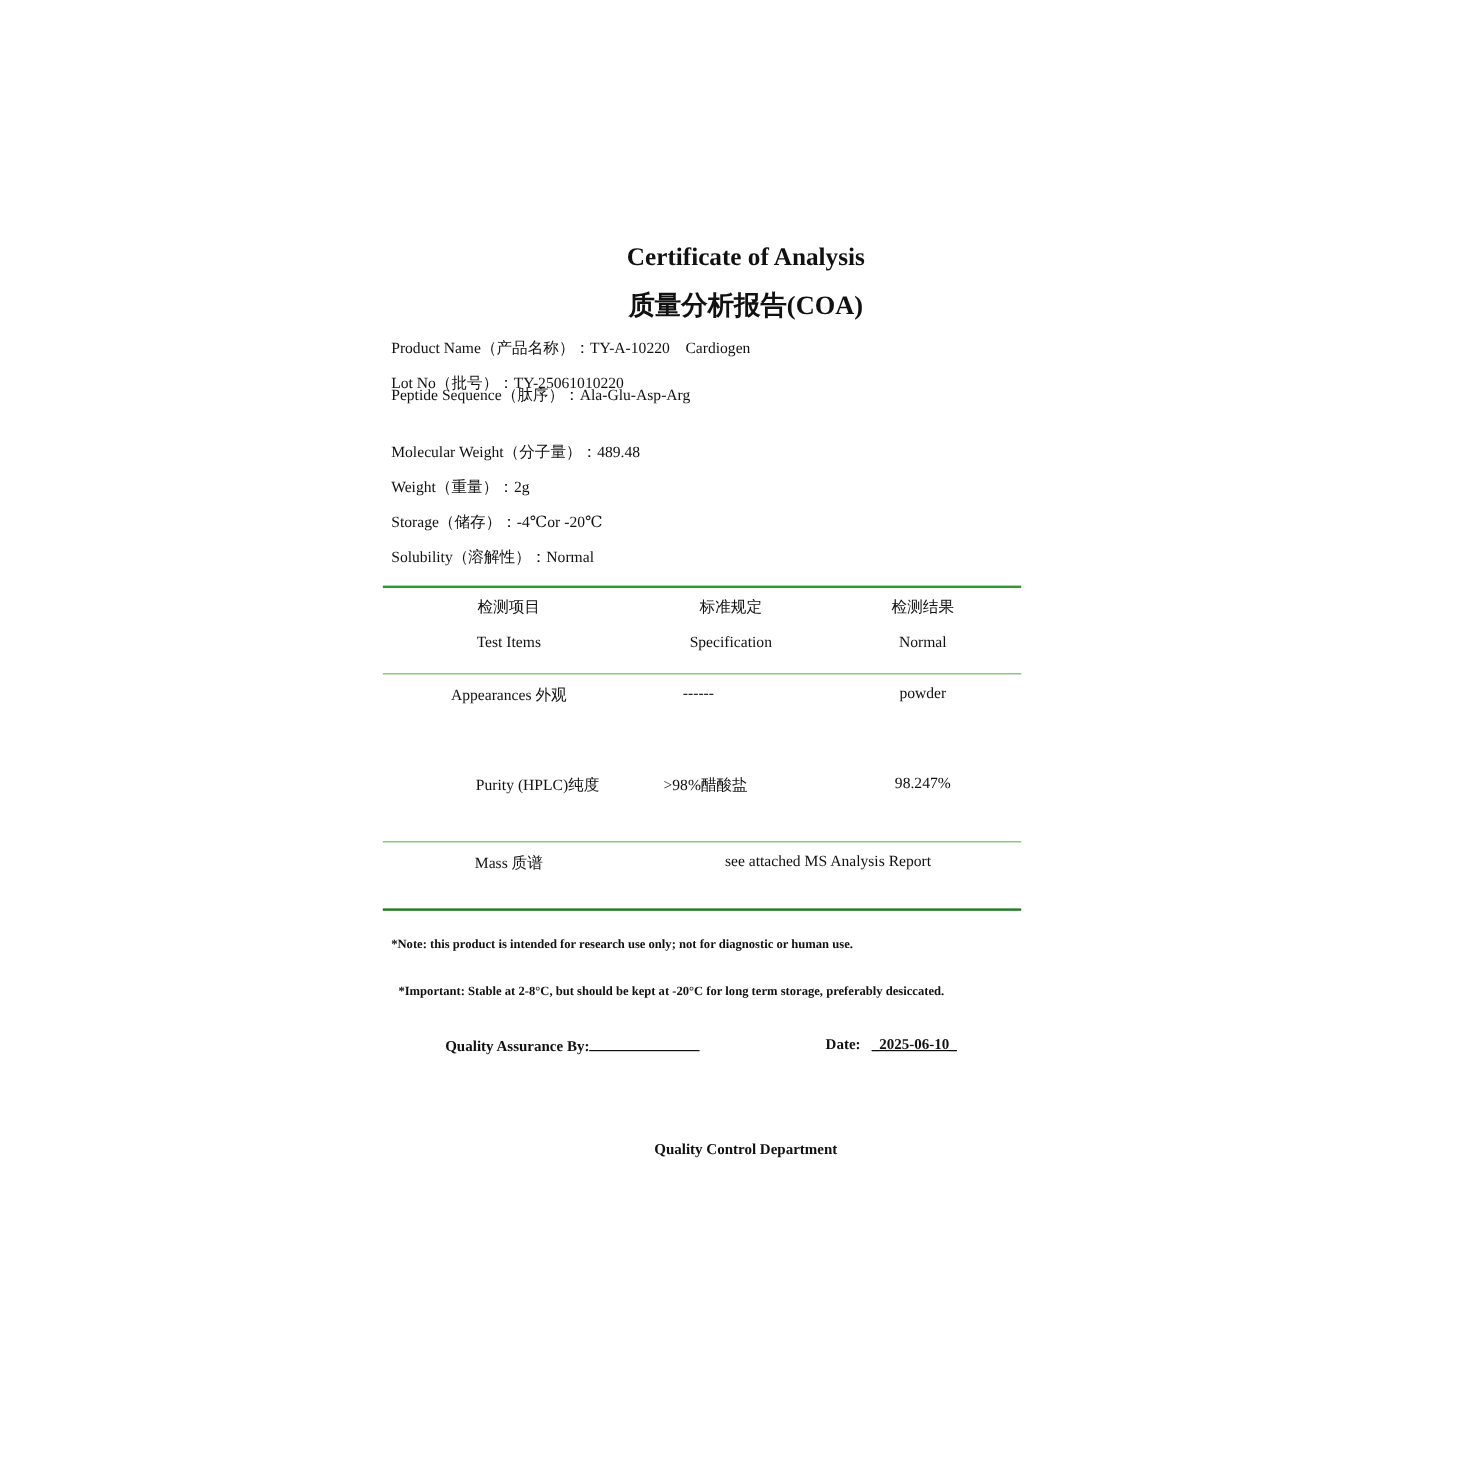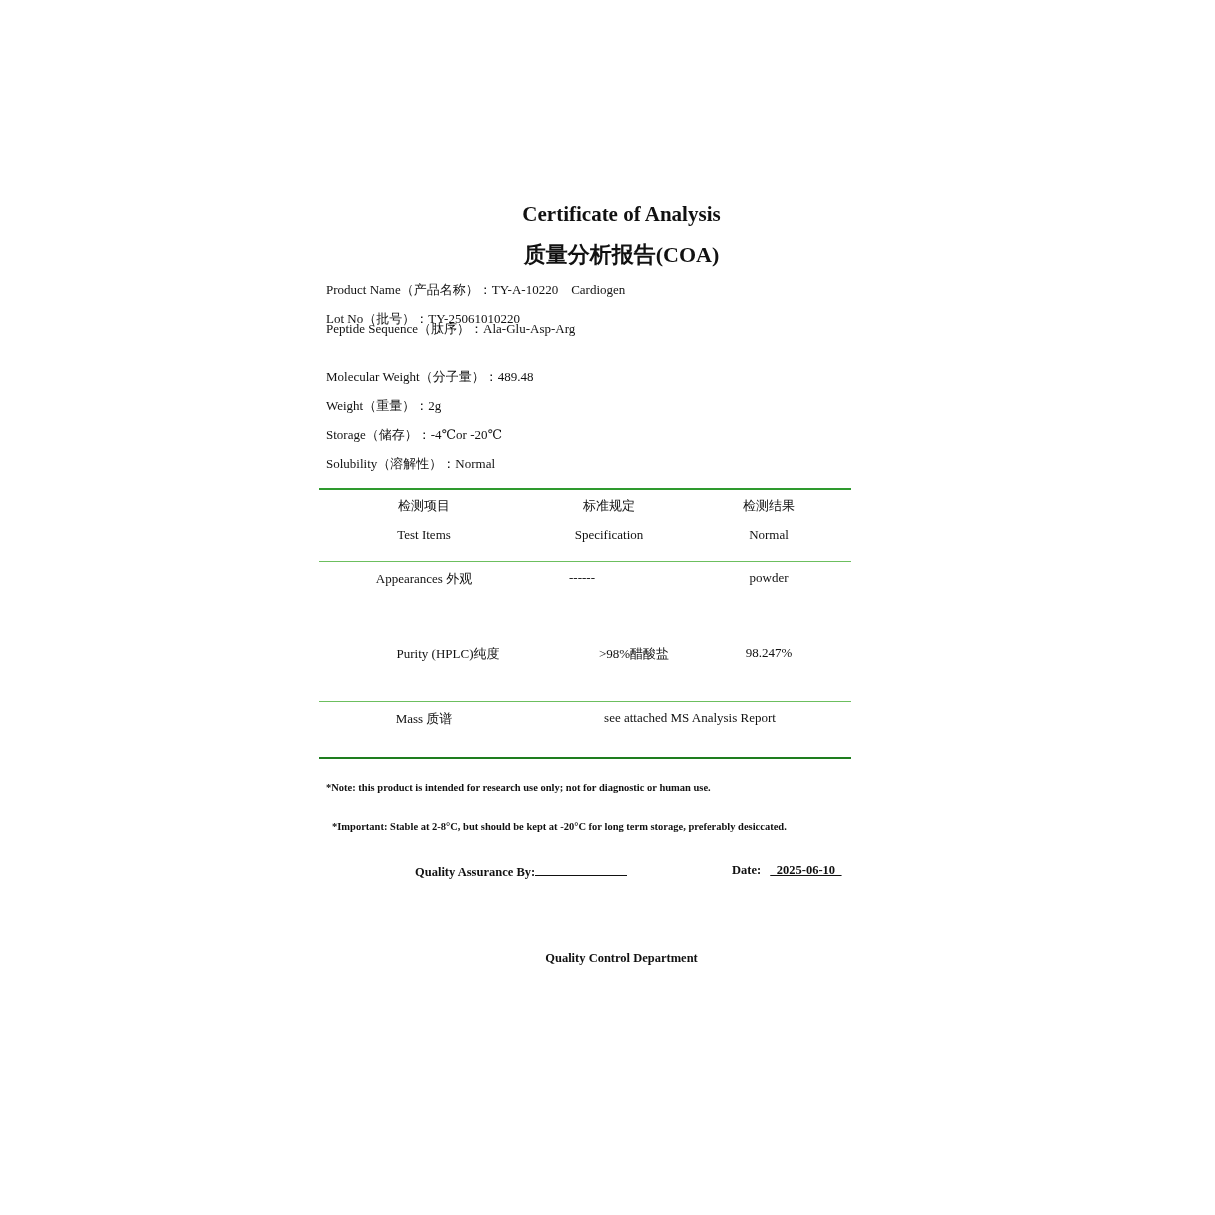--- a/index.html
+++ b/index.html
@@ -15,21 +15,21 @@
   .title.cn { top: 240px; font-size: 22px; }
   .info-line {
     position: absolute; left: 326px; font-size: 13px; white-space: pre;
   }
   .rule { position: absolute; left: 319px; width: 532px; }
   .rule.thick { height: 2px; background: #2e9a2e; }
   .rule.thin  { height: 1px; background: #6cbf5e; }
   .rule.dark  { height: 2px; background: #1e7d1e; }
   .cell { position: absolute; font-size: 13px; text-align: center; transform: translateX(-50%); white-space: nowrap; }
   .note { position: absolute; font-size: 10.5px; font-weight: bold; white-space: nowrap; text-align: right; }
-  .sig { position: absolute; font-size: 12.5px; font-weight: bold; white-space: nowrap; margin-left: 44px; }
+  .sig { position: absolute; font-size: 12.5px; font-weight: bold; white-space: nowrap; }
   .sig .blank { display: inline-block; width: 92px; border-bottom: 1px solid #111; height: 12px; vertical-align: baseline; }
   .sig .date-val { text-decoration: underline; }
   .dept { position: absolute; left: 0; width: 1243px; top: 951px; text-align: center; font-size: 12.5px; font-weight: bold; }
 </style>
 </head>
 <body>
 
 <div class="title en">Certificate of Analysis</div>
 <div class="title cn">质量分析报告(COA)</div>
 
@@ -50,21 +50,21 @@
 <div class="cell" style="left:609px; top:527px;">Specification</div>
 <div class="cell" style="left:769px; top:527px;">Normal</div>
 
 <div class="rule thin" style="top:561px;"></div>
 
 <div class="cell" style="left:424px; top:570px;">Appearances 外观</div>
 <div class="cell" style="left:582px; top:570px;">------</div>
 <div class="cell" style="left:769px; top:570px;">powder</div>
 
 <div class="cell" style="left:424px; top:645px;margin-left:24px;">Purity (HPLC)纯度</div>
-<div class="cell" style="left:634px; top:645px;">&gt;98%醋酸盐</div>
+<div class="cell" style="left:588px; top:645px;">&gt;98%醋酸盐</div>
 <div class="cell" style="left:769px; top:645px;">98.247%</div>
 
 <div class="rule thin" style="top:701px;"></div>
 
 <div class="cell" style="left:424px; top:710px;">Mass  质谱</div>
 <div class="cell" style="left:690px; top:710px;">see attached MS Analysis Report</div>
 
 <div class="rule dark" style="top:757px;"></div>
 
 <div class="note" style="left:326px; top:782px;">*Note: this product is intended for research use only; not for diagnostic or human use.</div>

